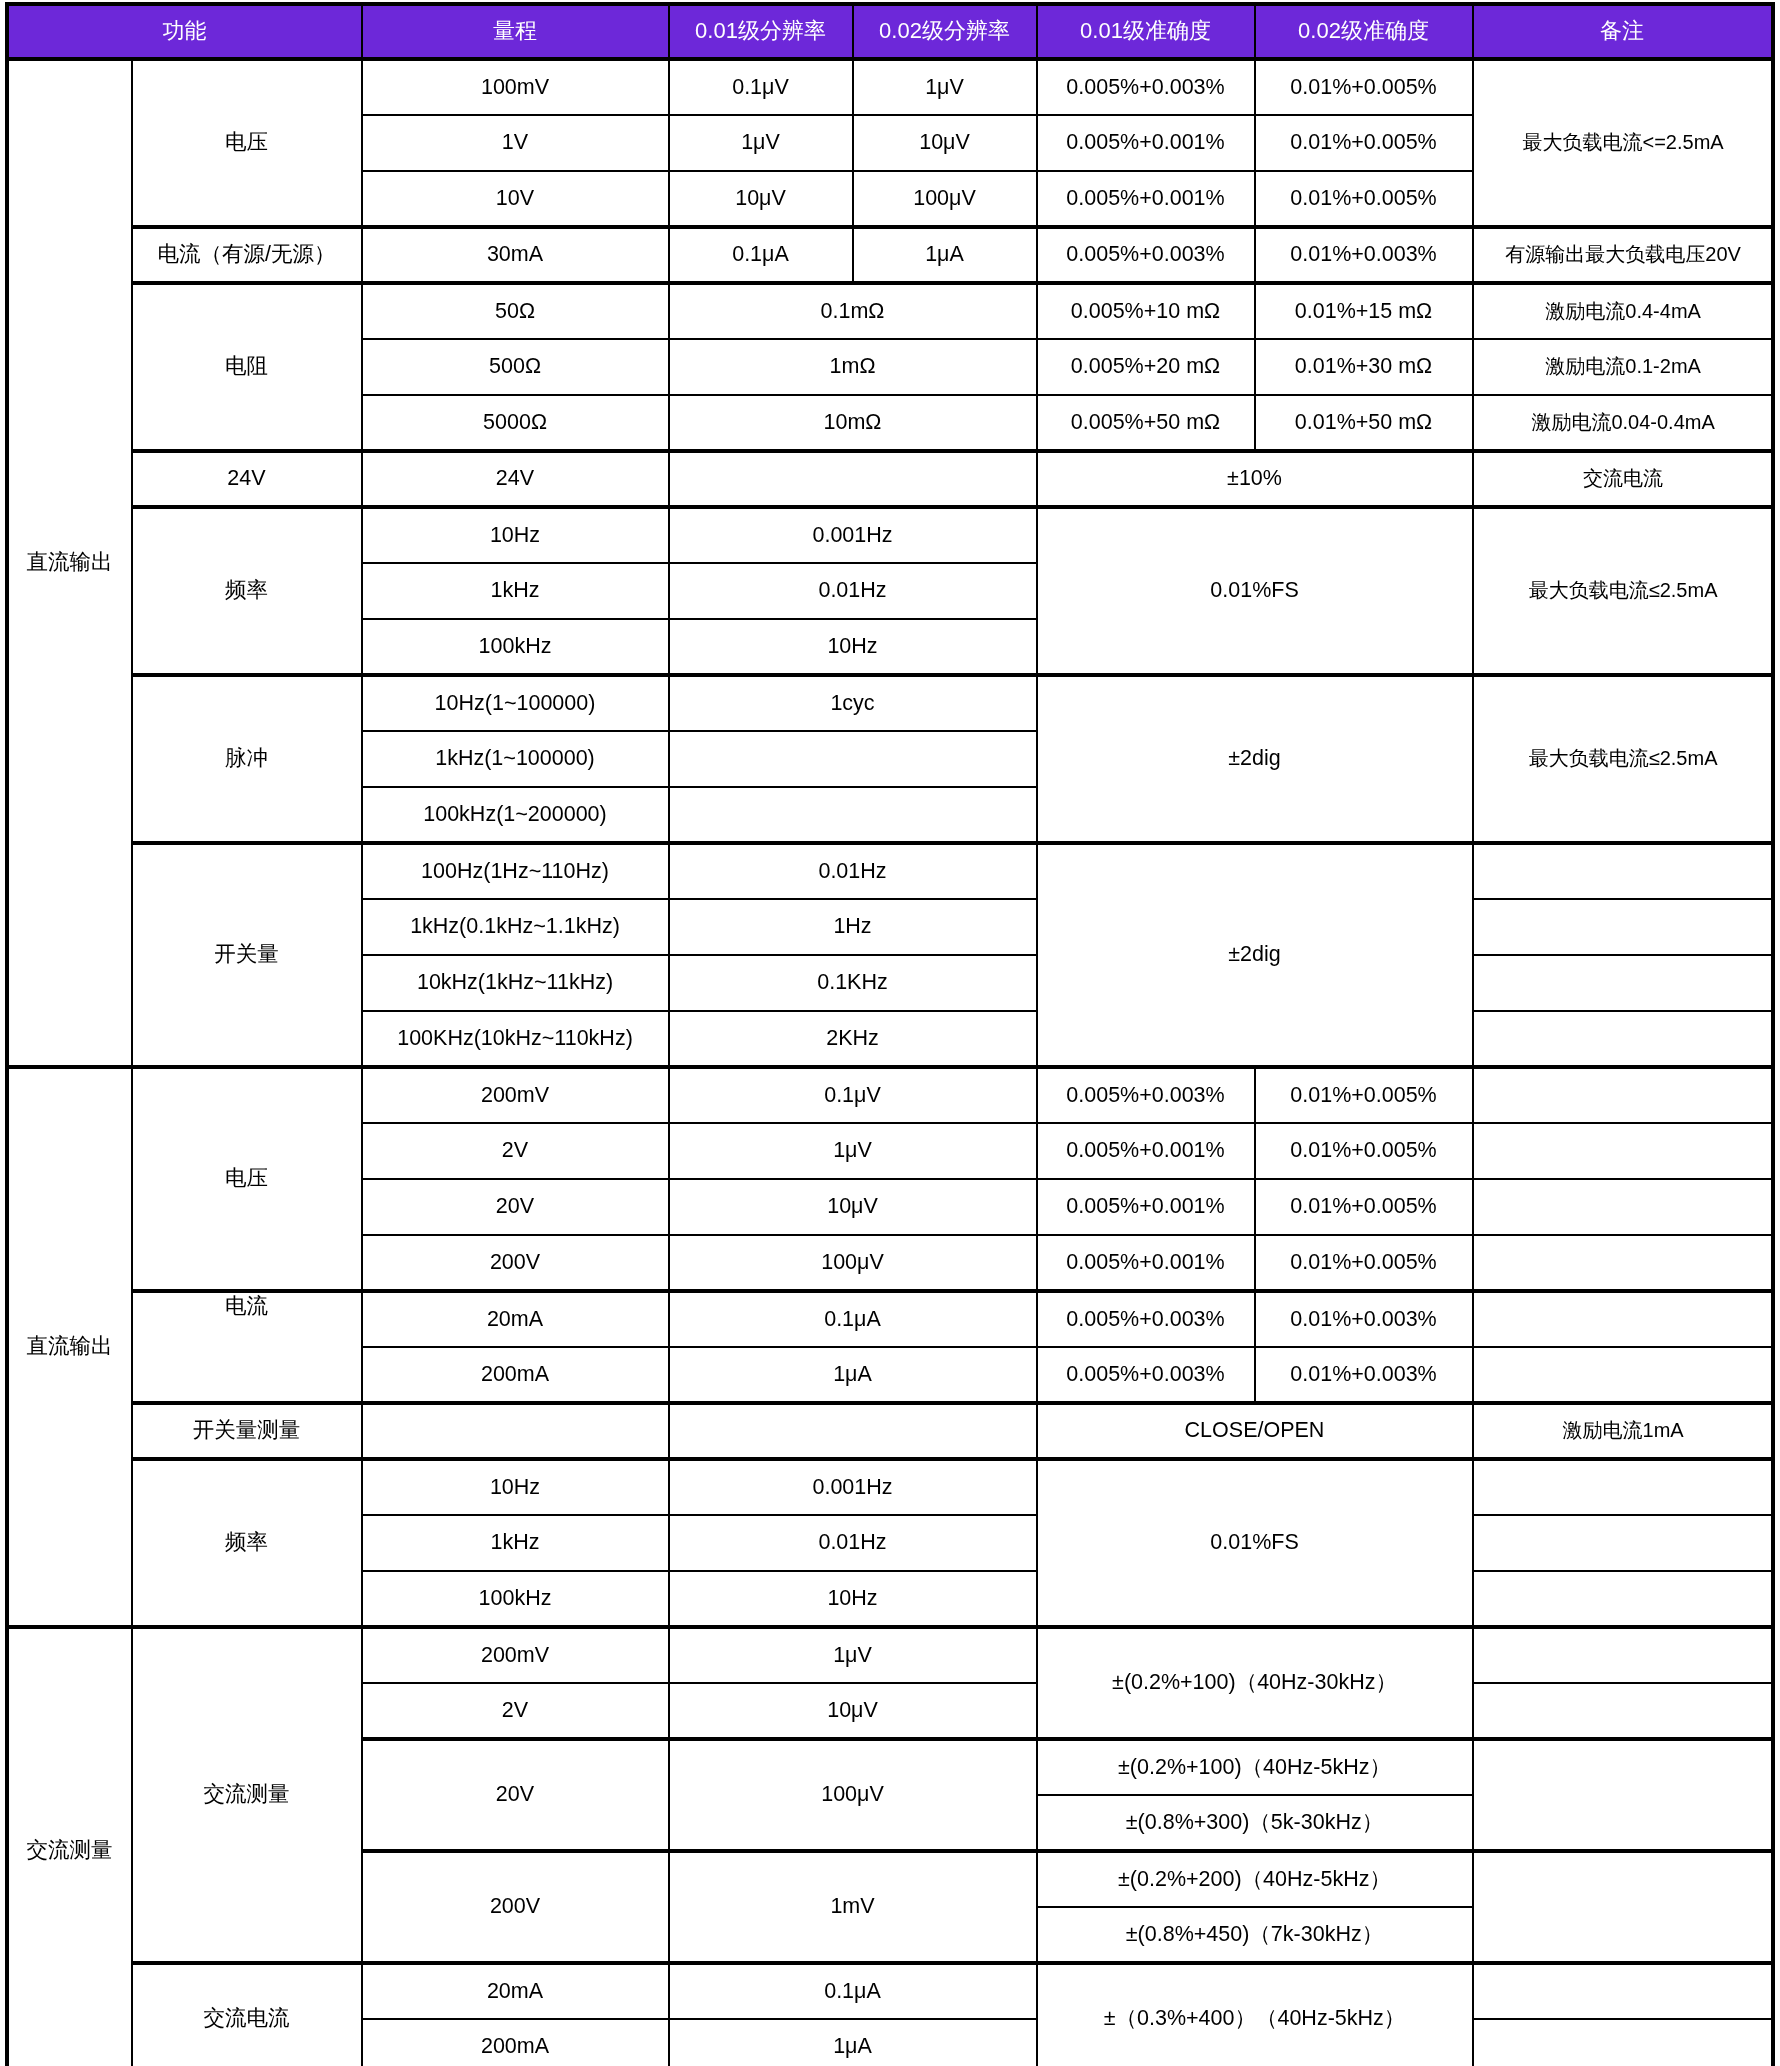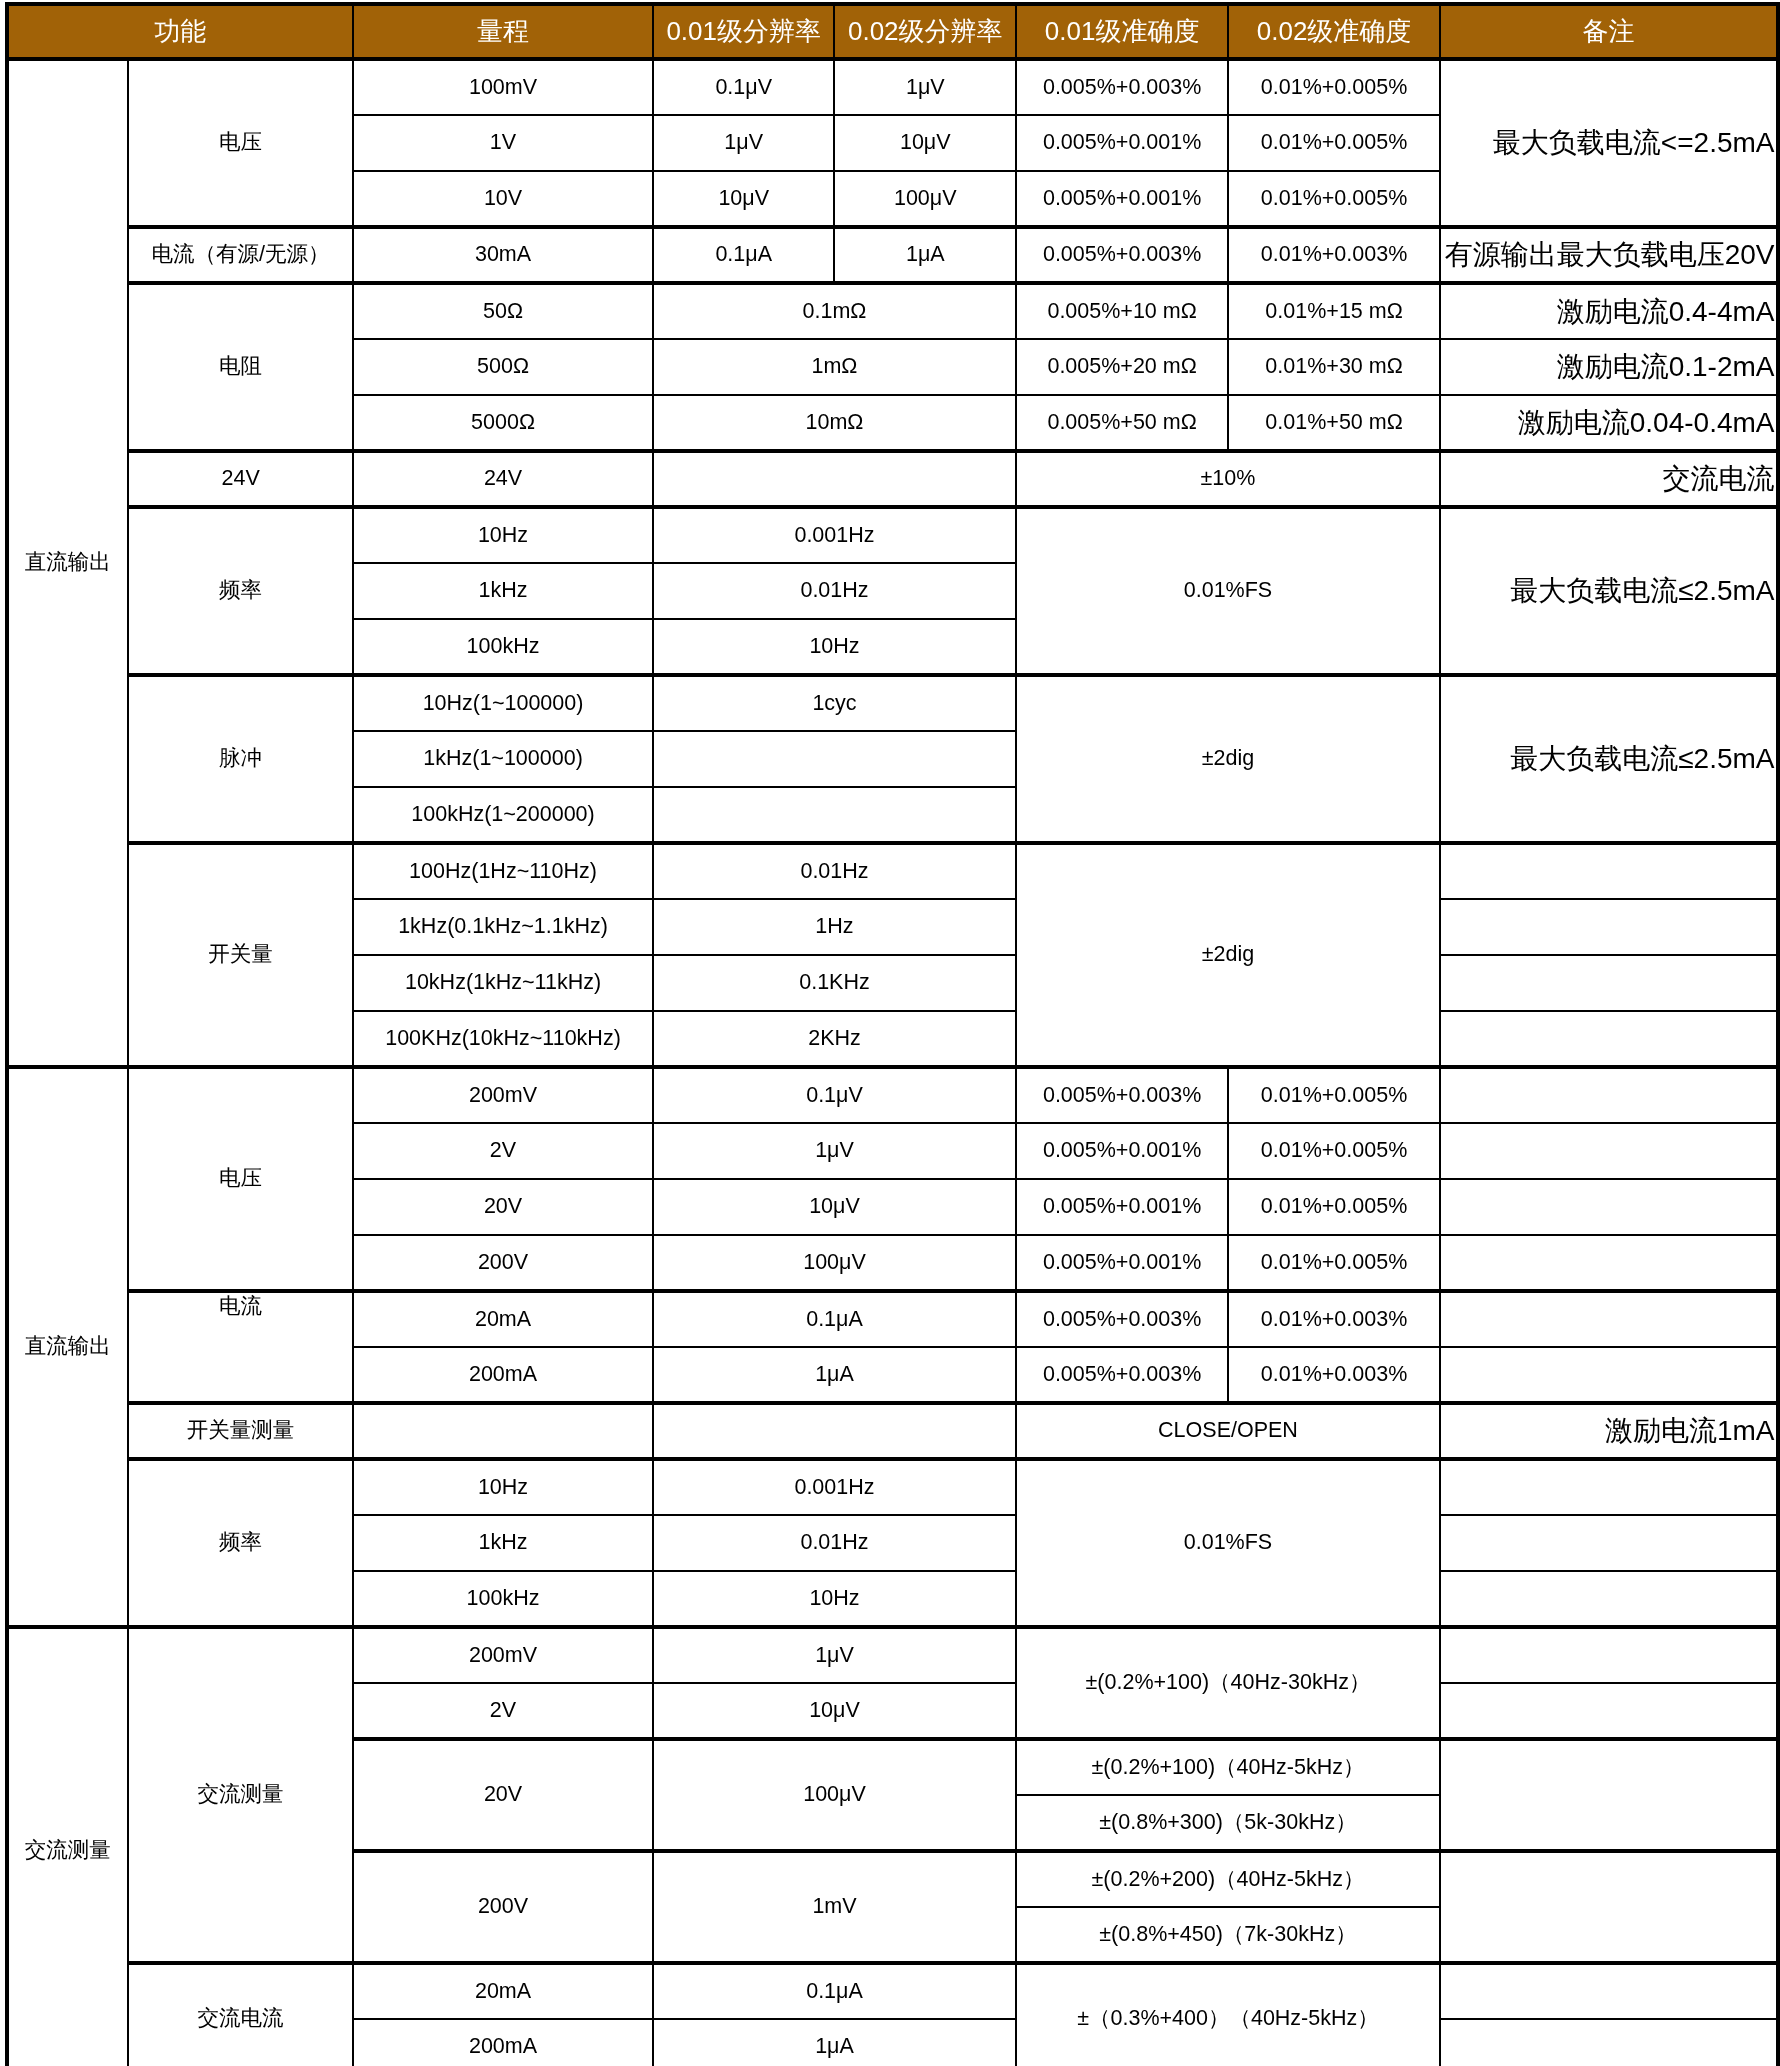--- a/index.html
+++ b/index.html
@@ -37,28 +37,28 @@
     vertical-align: middle;
     padding: 0 3px;
     overflow: hidden;
     white-space: nowrap;
     font-weight: normal;
     line-height: 1.25;
   }
   thead tr { height: 55px; }
   tbody tr { height: 56px; }
   th {
-    background: #a16207;
+    background: #6d28d9;
     color: #ffffff;
-    font-size: 26px;
+    font-size: 22px;
     border-bottom: 4.5px solid #000;
   }
   td.remark {
-    text-align: right;
-    font-size: 28px;
+    text-align: center;
+    font-size: 20px;
     padding: 0 1.5px 0 3.7px;
   }
   tr.tk td { border-top-width: 4.5px; }
   td.top-align {
     vertical-align: top;
     padding-top: 0;
   }
   tr.sliver { height: 19.3px; }
 </style>
 </head>

